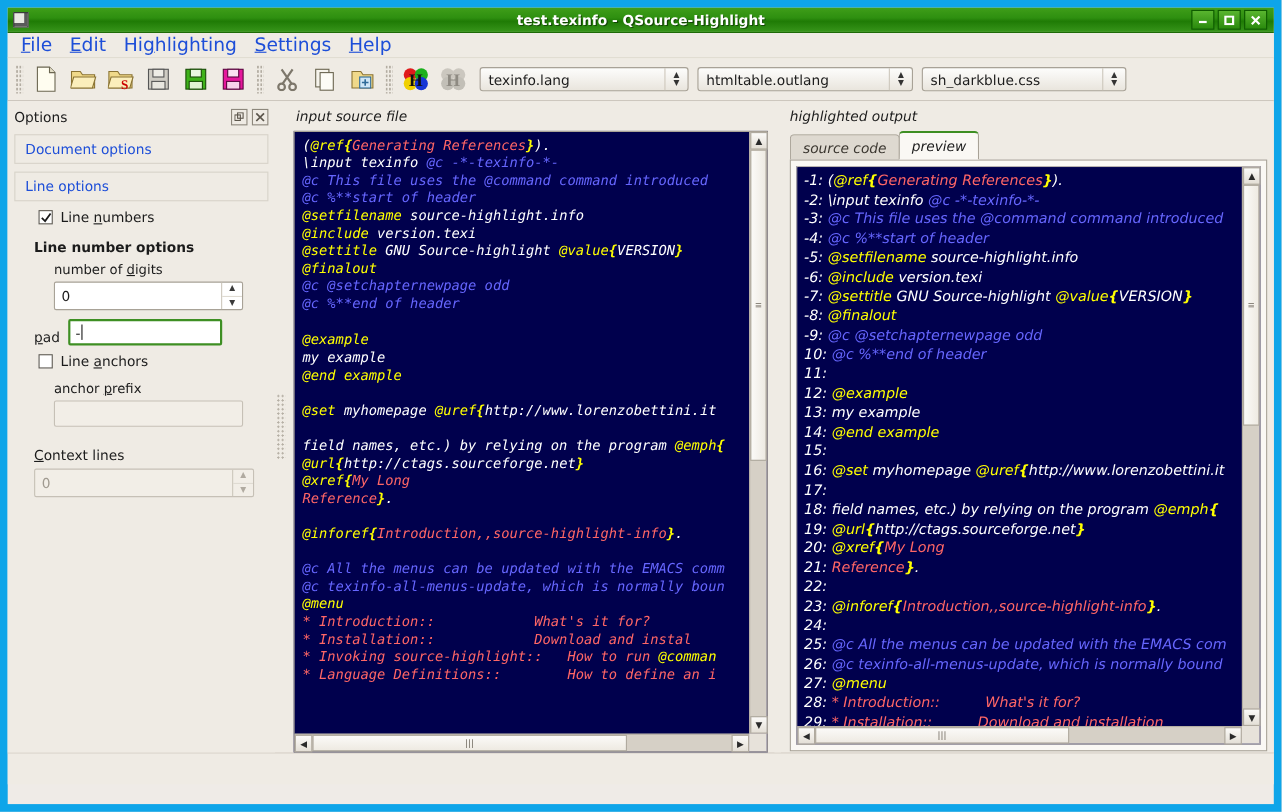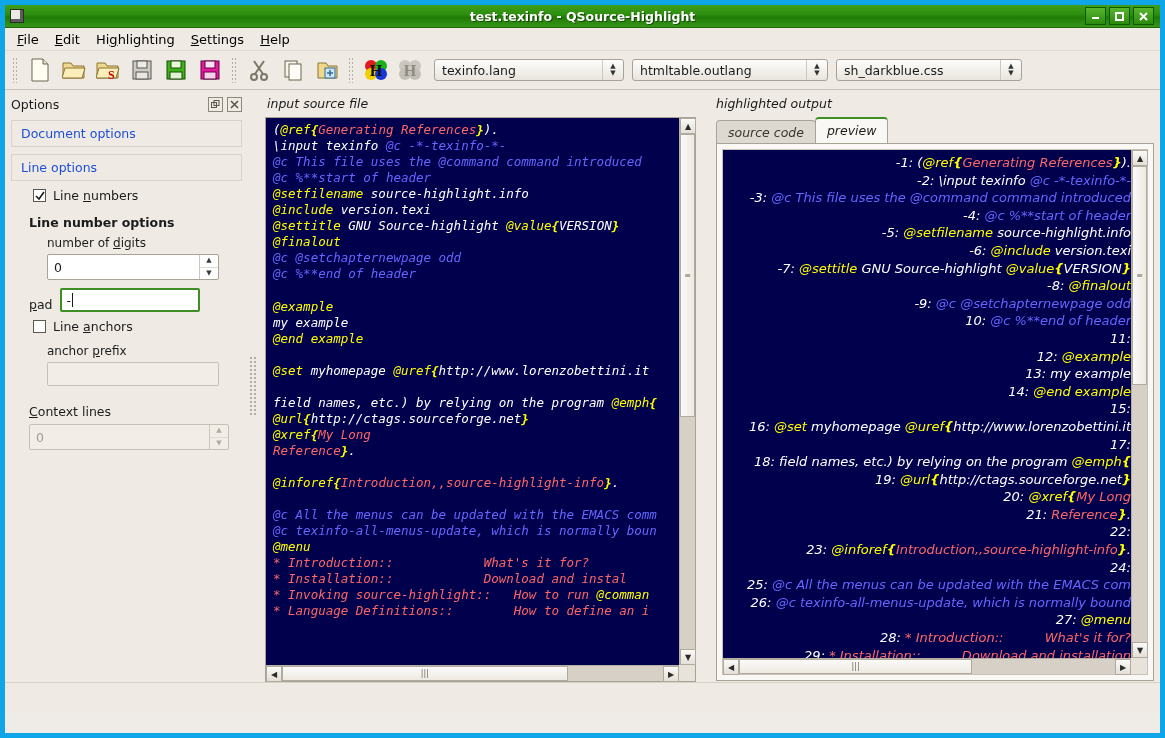--- a/index.html
+++ b/index.html
@@ -3,21 +3,21 @@
 <meta charset="utf-8">
 <style>
   html,body{margin:0;padding:0;}
   body{
     width:1165px;height:738px;overflow:hidden;
     font-family:"DejaVu Sans","Liberation Sans",sans-serif;
     font-size:12.5px;color:#1b1b1b;
     background:#efebe4;
   }
   #app{position:relative;width:1165px;height:738px;box-sizing:border-box;
-       border:5px solid #0ea5e9;background:#efebe7;}
+       border:7px solid #0ea5e9;background:#efebe7;}
 
   
   .titlebar{
     position:relative;height:22px;
     background:linear-gradient(to bottom,#3f9e19 0%,#2e8f10 42%,#1f7b05 56%,#37951a 100%);
     border-bottom:1px solid #1d6a06;
     display:flex;align-items:center;
   }
   .tb-icon{
     width:14px;height:14px;margin-left:5px;background:#e9e9e2;
@@ -35,21 +35,21 @@
     width:19px;height:16px;border:1px solid #0e5a00;
     background:linear-gradient(to bottom,#59b52f,#2a8a0d);
     display:flex;align-items:center;justify-content:center;
     color:#ffffff;font-size:10px;font-weight:bold;line-height:1;
   }
   .tb-btn svg{display:block;}
 
   
   .menubar{height:22px;display:flex;align-items:center;padding:0 4px;
            background:#efebe4;border-bottom:1px solid #dedace;}
-  .menu-item{padding:2px 8px;font-size:13px;color:#000000;cursor:default;}
+  .menu-item{padding:2px 8px;font-size:17px;color:#1d4ed8;cursor:default;}
   .menu-item u{text-decoration:underline;}
 
   
   .toolbar{height:38px;display:flex;align-items:center;padding:0 4px;
            background:#efebe4;border-bottom:1px solid #c9c4ba;gap:2px;}
   .grip{width:7px;height:26px;margin:0 3px;
         background-image:radial-gradient(circle,#b3ada2 1px,transparent 1.1px);
         background-size:3px 4px;}
   .tbtn{width:30px;height:30px;display:flex;align-items:center;justify-content:center;
         border:1px solid transparent;border-radius:2px;}
@@ -174,21 +174,21 @@
     padding:4px 11px 5px 11px;font-size:12.5px;border:1px solid #a8a297;
     border-bottom:none;border-radius:4px 4px 0 0;background:#ded9d0;color:#3a362f;
     margin-right:-1px;position:relative;top:2px;
   }
   .tab.active{
     background:#faf8f4;color:#1b1b1b;border-top:2px solid #3e8f23;top:0;
     padding-top:4px;z-index:2;
   }
   .tabbody{
     height:538px;box-sizing:border-box;border:1px solid #a8a297;background:#faf8f4;
-    margin-left:2px;padding:5px;position:relative;text-align:right;
+    margin-left:2px;padding:5px;position:relative;
   }
   .preview-wrap{position:absolute;left:5px;top:5px;right:5px;bottom:5px;
                 border:1px solid #c8c2b8;background:#00004d;}
   .prev{
     position:absolute;left:0;top:0;right:16px;bottom:16px;overflow:hidden;
     background:#00004d;color:#ffffff;padding:4px 0 0 6px;box-sizing:border-box;
     font-family:"DejaVu Sans","Liberation Sans",sans-serif;
     font-size:13px;line-height:17.6px;white-space:pre;
   }
   .prev .ln{color:#ffffff;}

